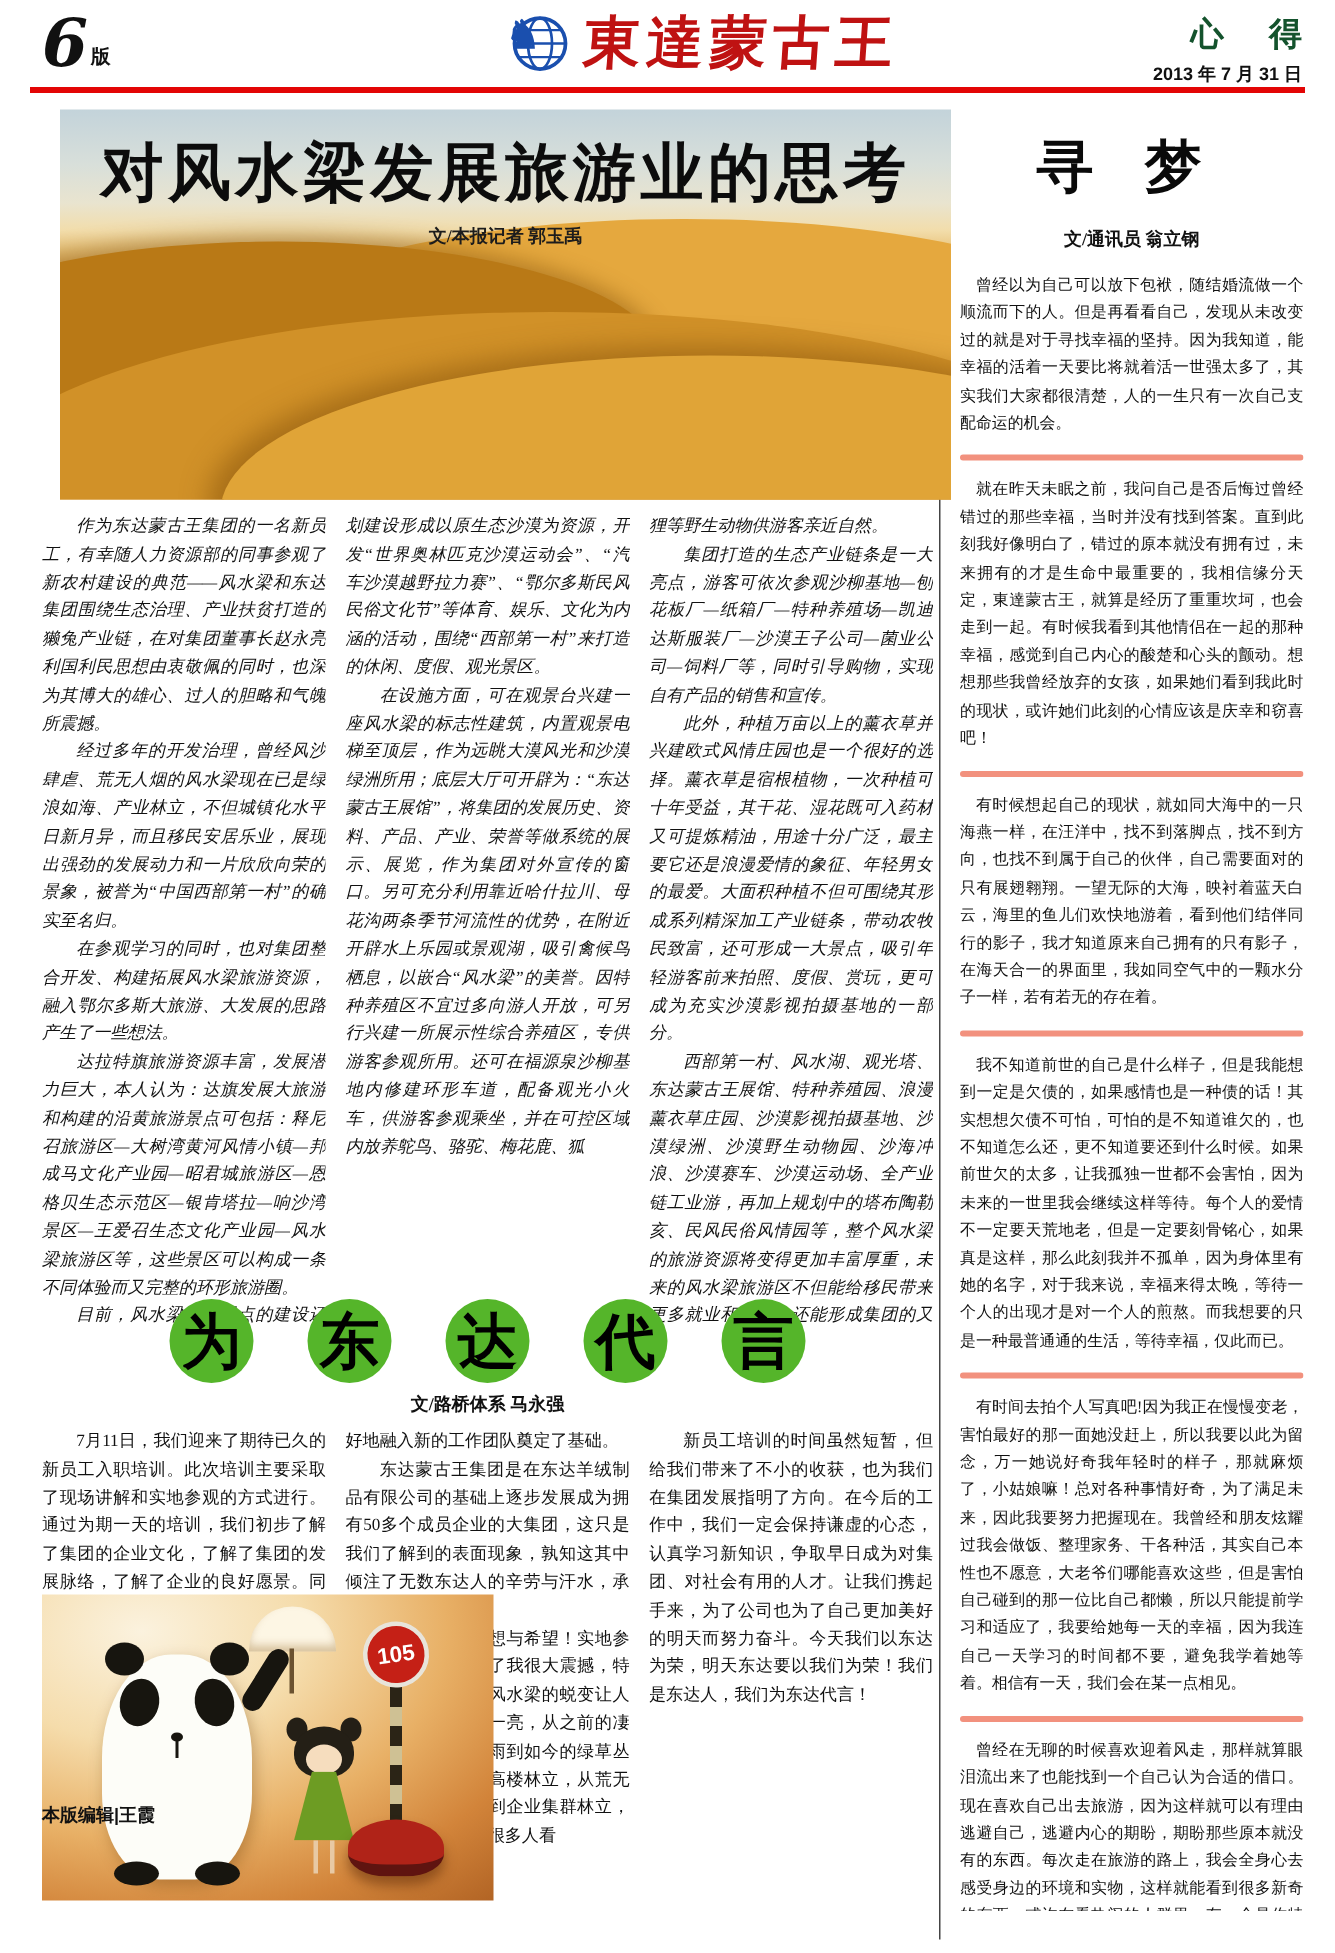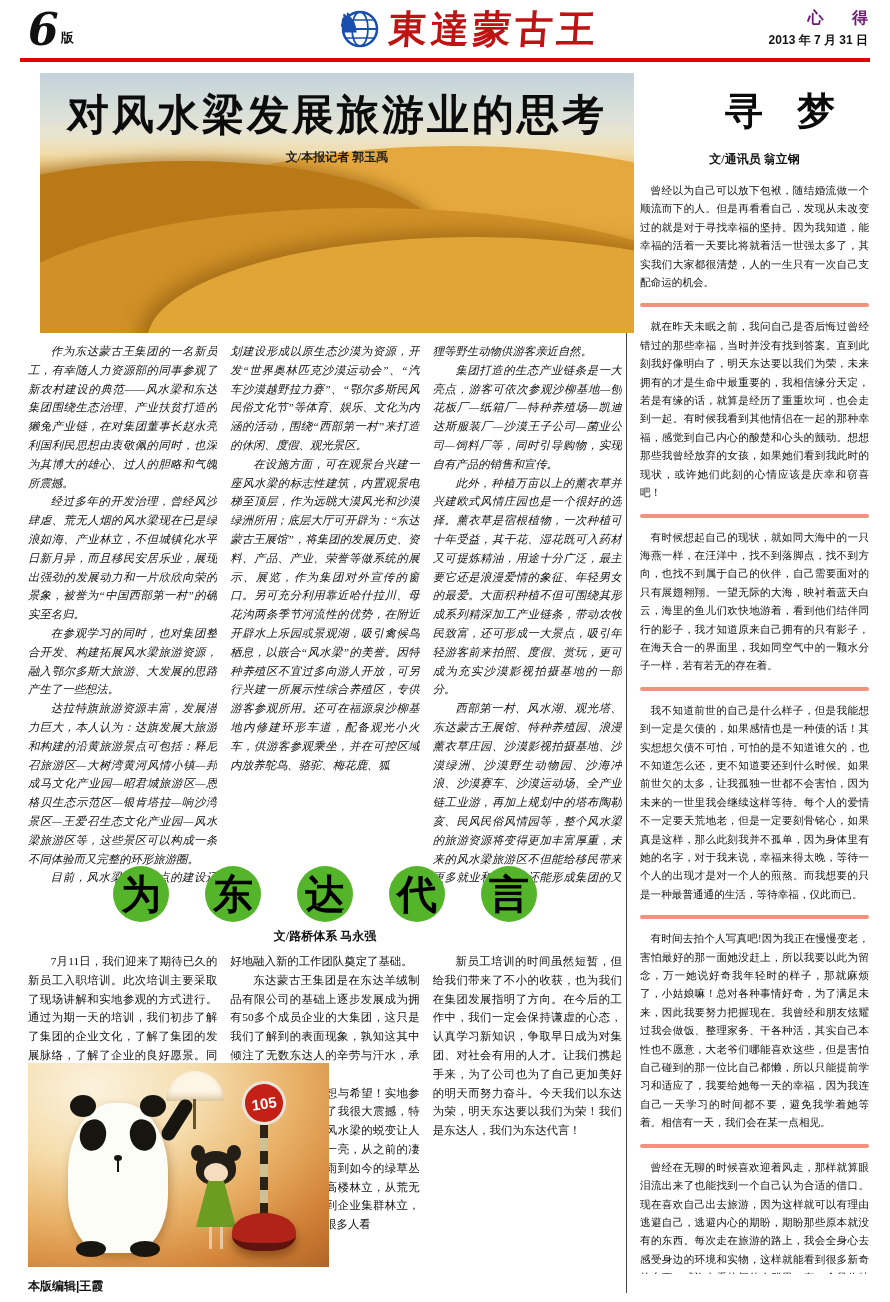--- a/index.html
+++ b/index.html
@@ -14,21 +14,21 @@
   .pagenum .six { font-family:"DejaVu Serif",serif; font-style:italic; font-size:44px; line-height:44px; font-weight:bold; }
   .pagenum .ban { font-size:13px; font-weight:bold; margin-left:2px; margin-bottom:5px; }
   .masthead { position:absolute; left:335px; top:6px; display:flex; align-items:center; }
   .masthead svg { display:block; }
   .masthead .cal {
     font-family:"Liberation Serif","DejaVu Serif",serif; font-weight:bold;
     color:#bf1212; font-size:38px; line-height:44px; letter-spacing:4px; margin-left:8px;
     transform:skewX(-4deg);
   }
   .section-box { position:absolute; right:22px; top:8px; text-align:right; }
-  .section-title { color:#701a75; font-family:"Liberation Sans","DejaVu Sans",sans-serif; font-weight:900; font-size:16px; letter-spacing:12px; margin-right:-12px; }
+  .section-title { color:#14532d; font-family:"Liberation Sans","DejaVu Sans",sans-serif; font-weight:900; font-size:22px; letter-spacing:12px; margin-right:-12px; }
   .section-date { font-family:"Liberation Sans","DejaVu Sans",sans-serif; font-weight:bold; font-size:12px; margin-top:3px; }
   .red-rule { position:absolute; left:20px; top:58px; width:850px; height:4px; background:#e30505; }
   
   .vrule { position:absolute; left:626px; top:88px; width:1px; height:1205px; background:#444; }
   
   .photo {
     position:absolute; left:40px; top:73px; width:594px; height:260px; overflow:hidden;
     background:linear-gradient(180deg,#c3d3da 0%,#d8dfda 14%,#e9e4cf 24%,#f2ddab 31%,#e9c47c 36%,#e2ab52 42%,#dca041 100%);
   }
   .dune { position:absolute; border-radius:50%; }
@@ -84,26 +84,26 @@
   .girl-bun.l { left:163px; } .girl-bun.r { left:199px; }
   .girl-face { position:absolute; left:176px; top:100px; width:24px; height:20px; background:#f6ddbe; border-radius:50%; }
   .girl-dress { position:absolute; left:168px; top:118px; width:40px; height:46px; background:#6d9c23; clip-path:polygon(30% 0,70% 0,100% 100%,0 100%); }
   .girl-leg { position:absolute; top:164px; width:3px; height:22px; background:#e8c9a4; }
   .girl-leg.l { left:181px; } .girl-leg.r { left:192px; }
   .pole { position:absolute; left:232px; top:36px; width:8px; height:130px; background:repeating-linear-gradient(180deg,#2b2416 0 13px,#cfc194 13px 26px); }
   .sign { position:absolute; left:214px; top:18px; width:44px; height:44px; border-radius:50%; background:#c52016; border:3px solid #e8e4da; display:flex; align-items:center; justify-content:center; font-family:"Liberation Sans","DejaVu Sans",sans-serif; font-weight:900; font-size:15px; color:#fff; transform:rotate(-8deg); }
   .base { position:absolute; left:204px; top:150px; width:64px; height:38px; background:#b02318; border-radius:50% 50% 40% 40%; box-shadow:0 6px 8px rgba(90,40,8,.5); border-bottom:8px solid #5f1410; }
   
   .dream { position:absolute; left:640px; top:86px; width:229px; height:1188px; overflow:hidden; }
-  .dream-title { text-align:right; font-family:"Liberation Sans","DejaVu Sans",sans-serif; font-weight:900; font-size:38px; letter-spacing:34px; margin-left:17px; color:#0a0a0a; }
+  .dream-title { text-align:center; font-family:"Liberation Sans","DejaVu Sans",sans-serif; font-weight:900; font-size:38px; letter-spacing:34px; margin-left:17px; color:#0a0a0a; }
   .dream-byline { text-align:center; font-size:12px; font-weight:bold; margin-top:14px; margin-bottom:14px; }
   .dream p { font-size:10.6px; line-height:18.4px; text-align:justify; text-indent:1em; }
   .ddiv { height:4px; background:#f2917e; border-radius:2px; margin:11px 0 11px 0; }
   
-  .footer { position:absolute; left:28px; top:1278px; font-size:12px; font-weight:bold; font-family:"Liberation Sans","DejaVu Sans",sans-serif; }
+  .footer { position:absolute; left:28px; top:1202px; font-size:12px; font-weight:bold; font-family:"Liberation Sans","DejaVu Sans",sans-serif; }
 </style>
 </head>
 <body>
 
 <div class="hdr">
   <div class="pagenum">
     <span class="six">6</span>
     <span class="ban">版</span>
   </div>
   <div class="masthead">
@@ -202,21 +202,21 @@
   <div class="pole"></div>
   <div class="sign">105</div>
   <div class="base"></div>
 </div>
 
 <div class="dream">
   <div class="dream-title">寻梦</div>
   <div class="dream-byline">文/通讯员 翁立钢</div>
   <p>曾经以为自己可以放下包袱，随结婚流做一个顺流而下的人。但是再看看自己，发现从未改变过的就是对于寻找幸福的坚持。因为我知道，能幸福的活着一天要比将就着活一世强太多了，其实我们大家都很清楚，人的一生只有一次自己支配命运的机会。</p>
   <div class="ddiv"></div>
-  <p>就在昨天未眠之前，我问自己是否后悔过曾经错过的那些幸福，当时并没有找到答案。直到此刻我好像明白了，明天东达要以我们为荣，未来拥有的才是生命中最重要的，我相信缘分天定，若是有缘的话，就算是经历了重重坎坷，也会走到一起。有时候我看到其他情侣在一起的那种幸福，感觉到自己内心的酸楚和心头的颤动。想想那些我曾经放弃的女孩，如果她们看到我此时的现状，或许她们此刻的心情应该是庆幸和窃喜吧！</p>
+  <p>就在昨天未眠之前，我问自己是否后悔过曾经错过的那些幸福，当时并没有找到答案。直到此刻我好像明白了，错过的原本就没有拥有过，未来拥有的才是生命中最重要的，我相信缘分天定，東達蒙古王，就算是经历了重重坎坷，也会走到一起。有时候我看到其他情侣在一起的那种幸福，感觉到自己内心的酸楚和心头的颤动。想想那些我曾经放弃的女孩，如果她们看到我此时的现状，或许她们此刻的心情应该是庆幸和窃喜吧！</p>
   <div class="ddiv"></div>
   <p>有时候想起自己的现状，就如同大海中的一只海燕一样，在汪洋中，找不到落脚点，找不到方向，也找不到属于自己的伙伴，自己需要面对的只有展翅翱翔。一望无际的大海，映衬着蓝天白云，海里的鱼儿们欢快地游着，看到他们结伴同行的影子，我才知道原来自己拥有的只有影子，在海天合一的界面里，我如同空气中的一颗水分子一样，若有若无的存在着。</p>
   <div class="ddiv"></div>
   <p>我不知道前世的自己是什么样子，但是我能想到一定是欠债的，如果感情也是一种债的话！其实想想欠债不可怕，可怕的是不知道谁欠的，也不知道怎么还，更不知道要还到什么时候。如果前世欠的太多，让我孤独一世都不会害怕，因为未来的一世里我会继续这样等待。每个人的爱情不一定要天荒地老，但是一定要刻骨铭心，如果真是这样，那么此刻我并不孤单，因为身体里有她的名字，对于我来说，幸福来得太晚，等待一个人的出现才是对一个人的煎熬。而我想要的只是一种最普通通的生活，等待幸福，仅此而已。</p>
   <div class="ddiv"></div>
   <p>有时间去拍个人写真吧!因为我正在慢慢变老，害怕最好的那一面她没赶上，所以我要以此为留念，万一她说好奇我年轻时的样子，那就麻烦了，小姑娘嘛！总对各种事情好奇，为了满足未来，因此我要努力把握现在。我曾经和朋友炫耀过我会做饭、整理家务、干各种活，其实自己本性也不愿意，大老爷们哪能喜欢这些，但是害怕自己碰到的那一位比自己都懒，所以只能提前学习和适应了，我要给她每一天的幸福，因为我连自己一天学习的时间都不要，避免我学着她等着。相信有一天，我们会在某一点相见。</p>
   <div class="ddiv"></div>
   <p>曾经在无聊的时候喜欢迎着风走，那样就算眼泪流出来了也能找到一个自己认为合适的借口。现在喜欢自己出去旅游，因为这样就可以有理由逃避自己，逃避内心的期盼，期盼那些原本就没有的东西。每次走在旅游的路上，我会全身心去感受身边的环境和实物，这样就能看到很多新奇的东西，或许在看热闹的人群里，有一个是你特有的影子，所以我想离开熟悉的环境，去寻找，去追寻，去祈祷自己的幸福。一千年以前，我可能错过了自己本来拥有的，一千年以后，我会用今生去追寻，因为我不想只在梦里见到你。</p>
 </div>
 

